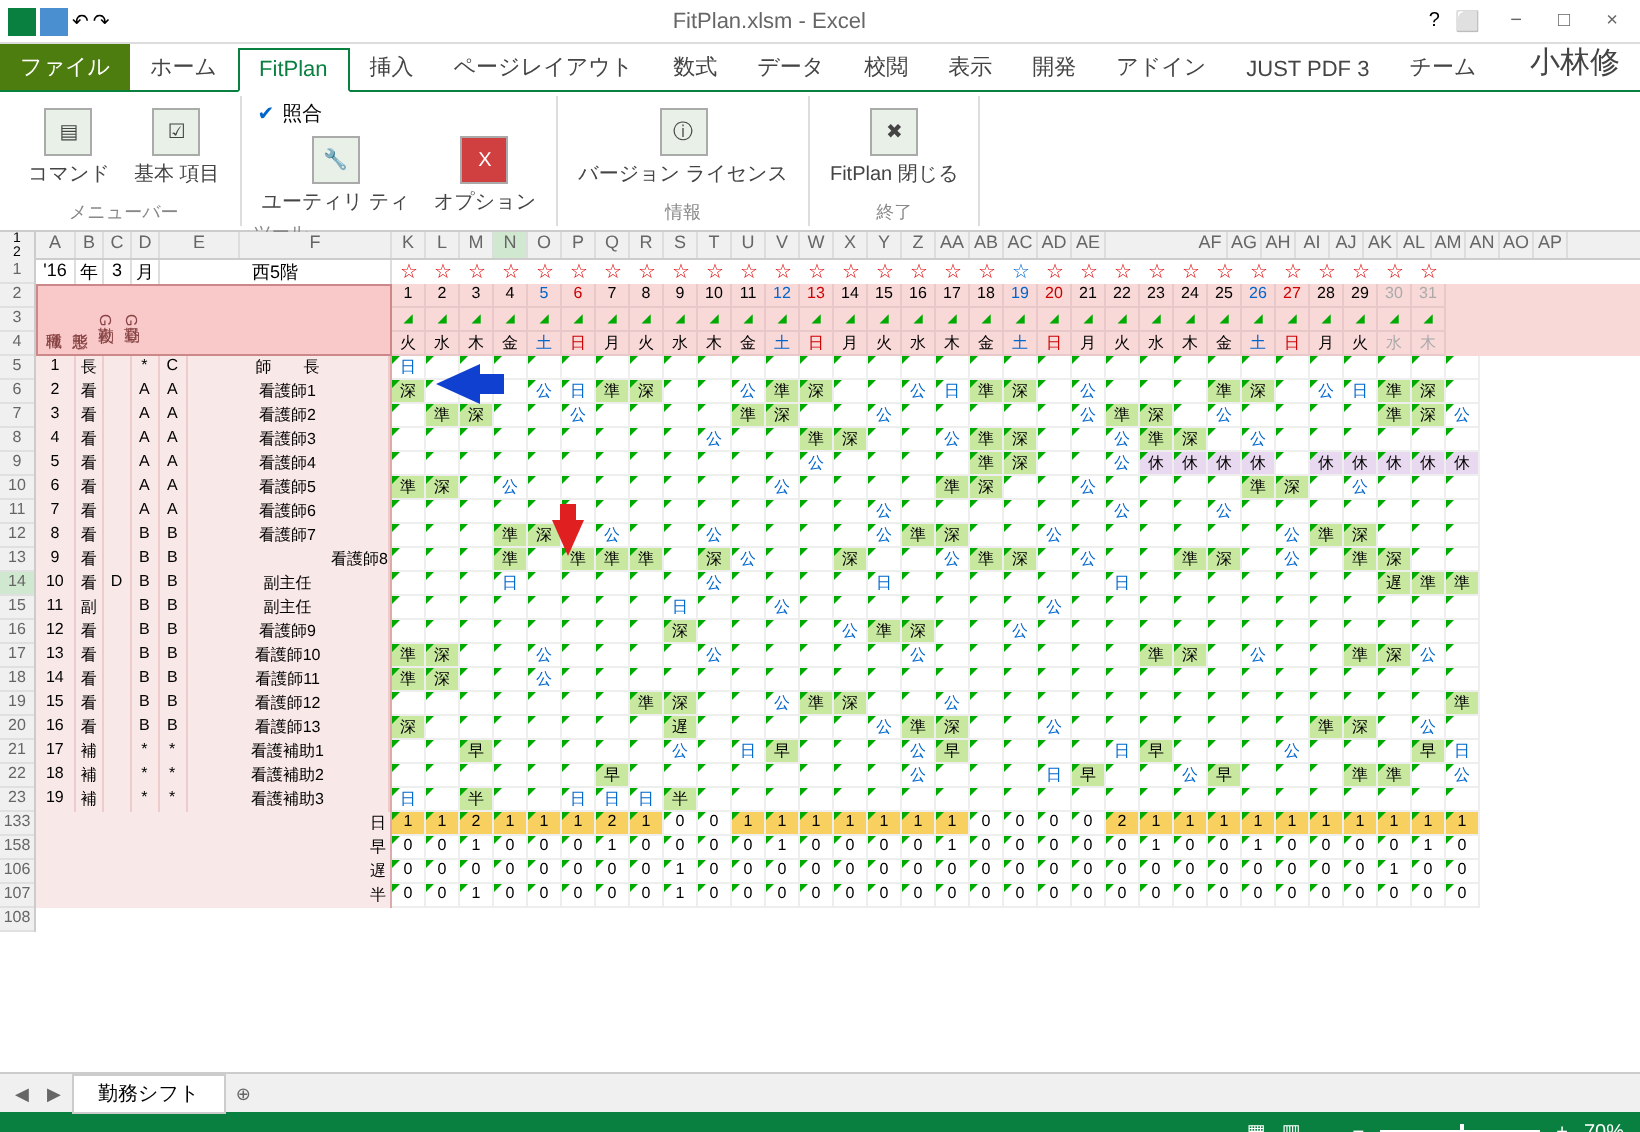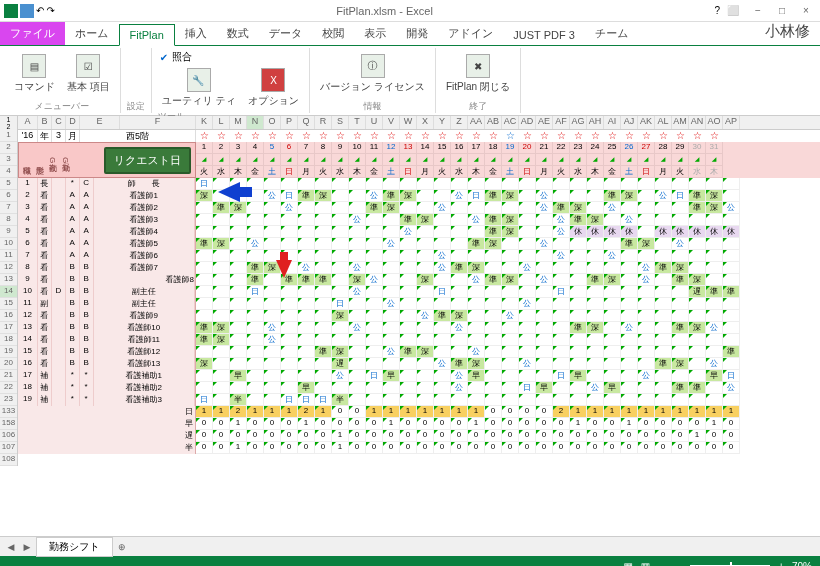--- a/index.html
+++ b/index.html
@@ -5,21 +5,21 @@
 *{box-sizing:border-box;margin:0;padding:0;font-family:"Meiryo UI",sans-serif}
 body{background:#fff;overflow:hidden;font-size:10px;width:820px;height:566px}
 .titlebar{background:#fff;height:22px;display:flex;align-items:center;justify-content:space-between;padding:0 4px;border-bottom:1px solid #ddd}
 .titlebar-left{display:flex;gap:2px;align-items:center}
 .titlebar-center{color:#666;font-size:11px}
 .titlebar-right{display:flex;gap:4px;align-items:center}
 .qat-icon{width:14px;height:14px;display:inline-block}
 .win-btn{width:20px;text-align:center;color:#666;cursor:pointer}
 .ribbon-tabs{background:#fff;height:24px;display:flex;align-items:flex-end;border-bottom:1px solid #0a8040}
 .tab{padding:4px 10px;font-size:11px;color:#444;cursor:pointer}
-.tab.file{background:#d946ef;color:#fff}
+.tab.file{background:#4d7c0f;color:#fff}
 .tab.active{background:#fff;color:#0a8040;border:1px solid #0a8040;border-bottom:1px solid #fff;margin-bottom:-1px}
 .user-area{margin-left:auto;padding:4px 10px;font-size:15px;color:#444}
 .ribbon{background:#fff;height:70px;border-bottom:1px solid #ccc;display:flex;padding:2px 4px}
 .rgroup{border-right:1px solid #ddd;padding:0 6px;display:flex;flex-direction:column;align-items:center;justify-content:space-between}
 .rgroup-items{display:flex;gap:4px;flex:1;align-items:center}
 .rbtn{display:flex;flex-direction:column;align-items:center;gap:2px;padding:2px 4px;cursor:pointer;font-size:10px;color:#444;text-align:center}
 .rbtn-icon{width:24px;height:24px;background:#e8f0e8;border:1px solid #aaa;display:flex;align-items:center;justify-content:center}
 .rgroup-label{font-size:9px;color:#888}
 .check-line{display:flex;align-items:center;gap:4px;font-size:10px;padding:2px}
 .sheet-area{position:relative;height:420px;overflow:hidden;background:#fff}
@@ -89,20 +89,21 @@
     <span class="win-btn">□</span>
     <span class="win-btn">×</span>
   </div>
 </div>
 
 <div class="ribbon-tabs">
   <div class="tab file">ファイル</div>
   <div class="tab">ホーム</div>
   <div class="tab active">FitPlan</div>
   <div class="tab">挿入</div>
+  <div class="tab">ページレイアウト</div>
   <div class="tab">数式</div>
   <div class="tab">データ</div>
   <div class="tab">校閲</div>
   <div class="tab">表示</div>
   <div class="tab">開発</div>
   <div class="tab">アドイン</div>
   <div class="tab">JUST PDF 3</div>
   <div class="tab">チーム</div>
   <div class="user-area">小林修</div>
 </div>
@@ -115,24 +116,20 @@
           <span>コマンド</span>
         </div>
       <div class="rbtn">
           <div class="rbtn-icon">☑</div>
           <span>基本
 項目</span>
         </div>
     </div>
     <div class="rgroup-label">メニューバー</div>
   </div>
-  <div class="rgroup">
-      <div class="rgroup-items"></div>
-      <div class="rgroup-label">設定</div>
-    </div>
   <div class="rgroup" style="flex-direction:column;align-items:flex-start">
     <div class="check-line">
         <span style="color:#06c">✔</span>
         <span>照合</span>
       </div>
     <div class="rgroup-items">
       <div class="rbtn">
           <div class="rbtn-icon">🔧</div>
           <span>ユーティリ
 ティ</span>
@@ -191,21 +188,21 @@
           <div class="col-hdr" style="width: 17px;">V</div>
           <div class="col-hdr" style="width: 17px;">W</div>
           <div class="col-hdr" style="width: 17px;">X</div>
           <div class="col-hdr" style="width: 17px;">Y</div>
           <div class="col-hdr" style="width: 17px;">Z</div>
           <div class="col-hdr" style="width: 17px; text-align: center;">AA</div>
           <div class="col-hdr" style="width: 17px;">AB</div>
           <div class="col-hdr" style="width: 17px;">AC</div>
           <div class="col-hdr" style="width: 17px;">AD</div>
           <div class="col-hdr" style="width: 17px;">AE</div>
-          <div class="col-hdr" style="width: 17px;">AF</div>
+          <div class="col-hdr" style="width: 17px; margin-left: 44px;">AF</div>
           <div class="col-hdr" style="width: 17px;">AG</div>
           <div class="col-hdr" style="width: 17px;">AH</div>
           <div class="col-hdr" style="width: 17px;">AI</div>
           <div class="col-hdr" style="width: 17px;">AJ</div>
           <div class="col-hdr" style="width: 17px;">AK</div>
           <div class="col-hdr" style="width: 17px;">AL</div>
           <div class="col-hdr" style="width: 17px;">AM</div>
           <div class="col-hdr" style="width: 17px;">AN</div>
           <div class="col-hdr" style="width: 17px;">AO</div>
           <div class="col-hdr" style="width: 17px;">AP</div>
@@ -286,21 +283,20 @@
             <div class="star" style="width: 17px;">☆</div>
           </div>
       </div>
 
       <div class="header-block">
         <div class="left-header">
           <span class="mini-lbl">職種</span>
           <span class="mini-lbl">形態</span>
           <span class="mini-lbl">夜勤G</span>
           <span class="mini-lbl">昼勤G</span>
-          <div class="request-btn">リクエスト日</div>
         </div>
         <div class="date-header">
           <div class="date-row dh-pink" id="dates">
               <div class="date-cell ">1</div>
               <div class="date-cell ">2</div>
               <div class="date-cell ">3</div>
               <div class="date-cell ">4</div>
               <div class="date-cell dh-blue">5</div>
               <div class="date-cell dh-red">6</div>
               <div class="date-cell ">7</div>

